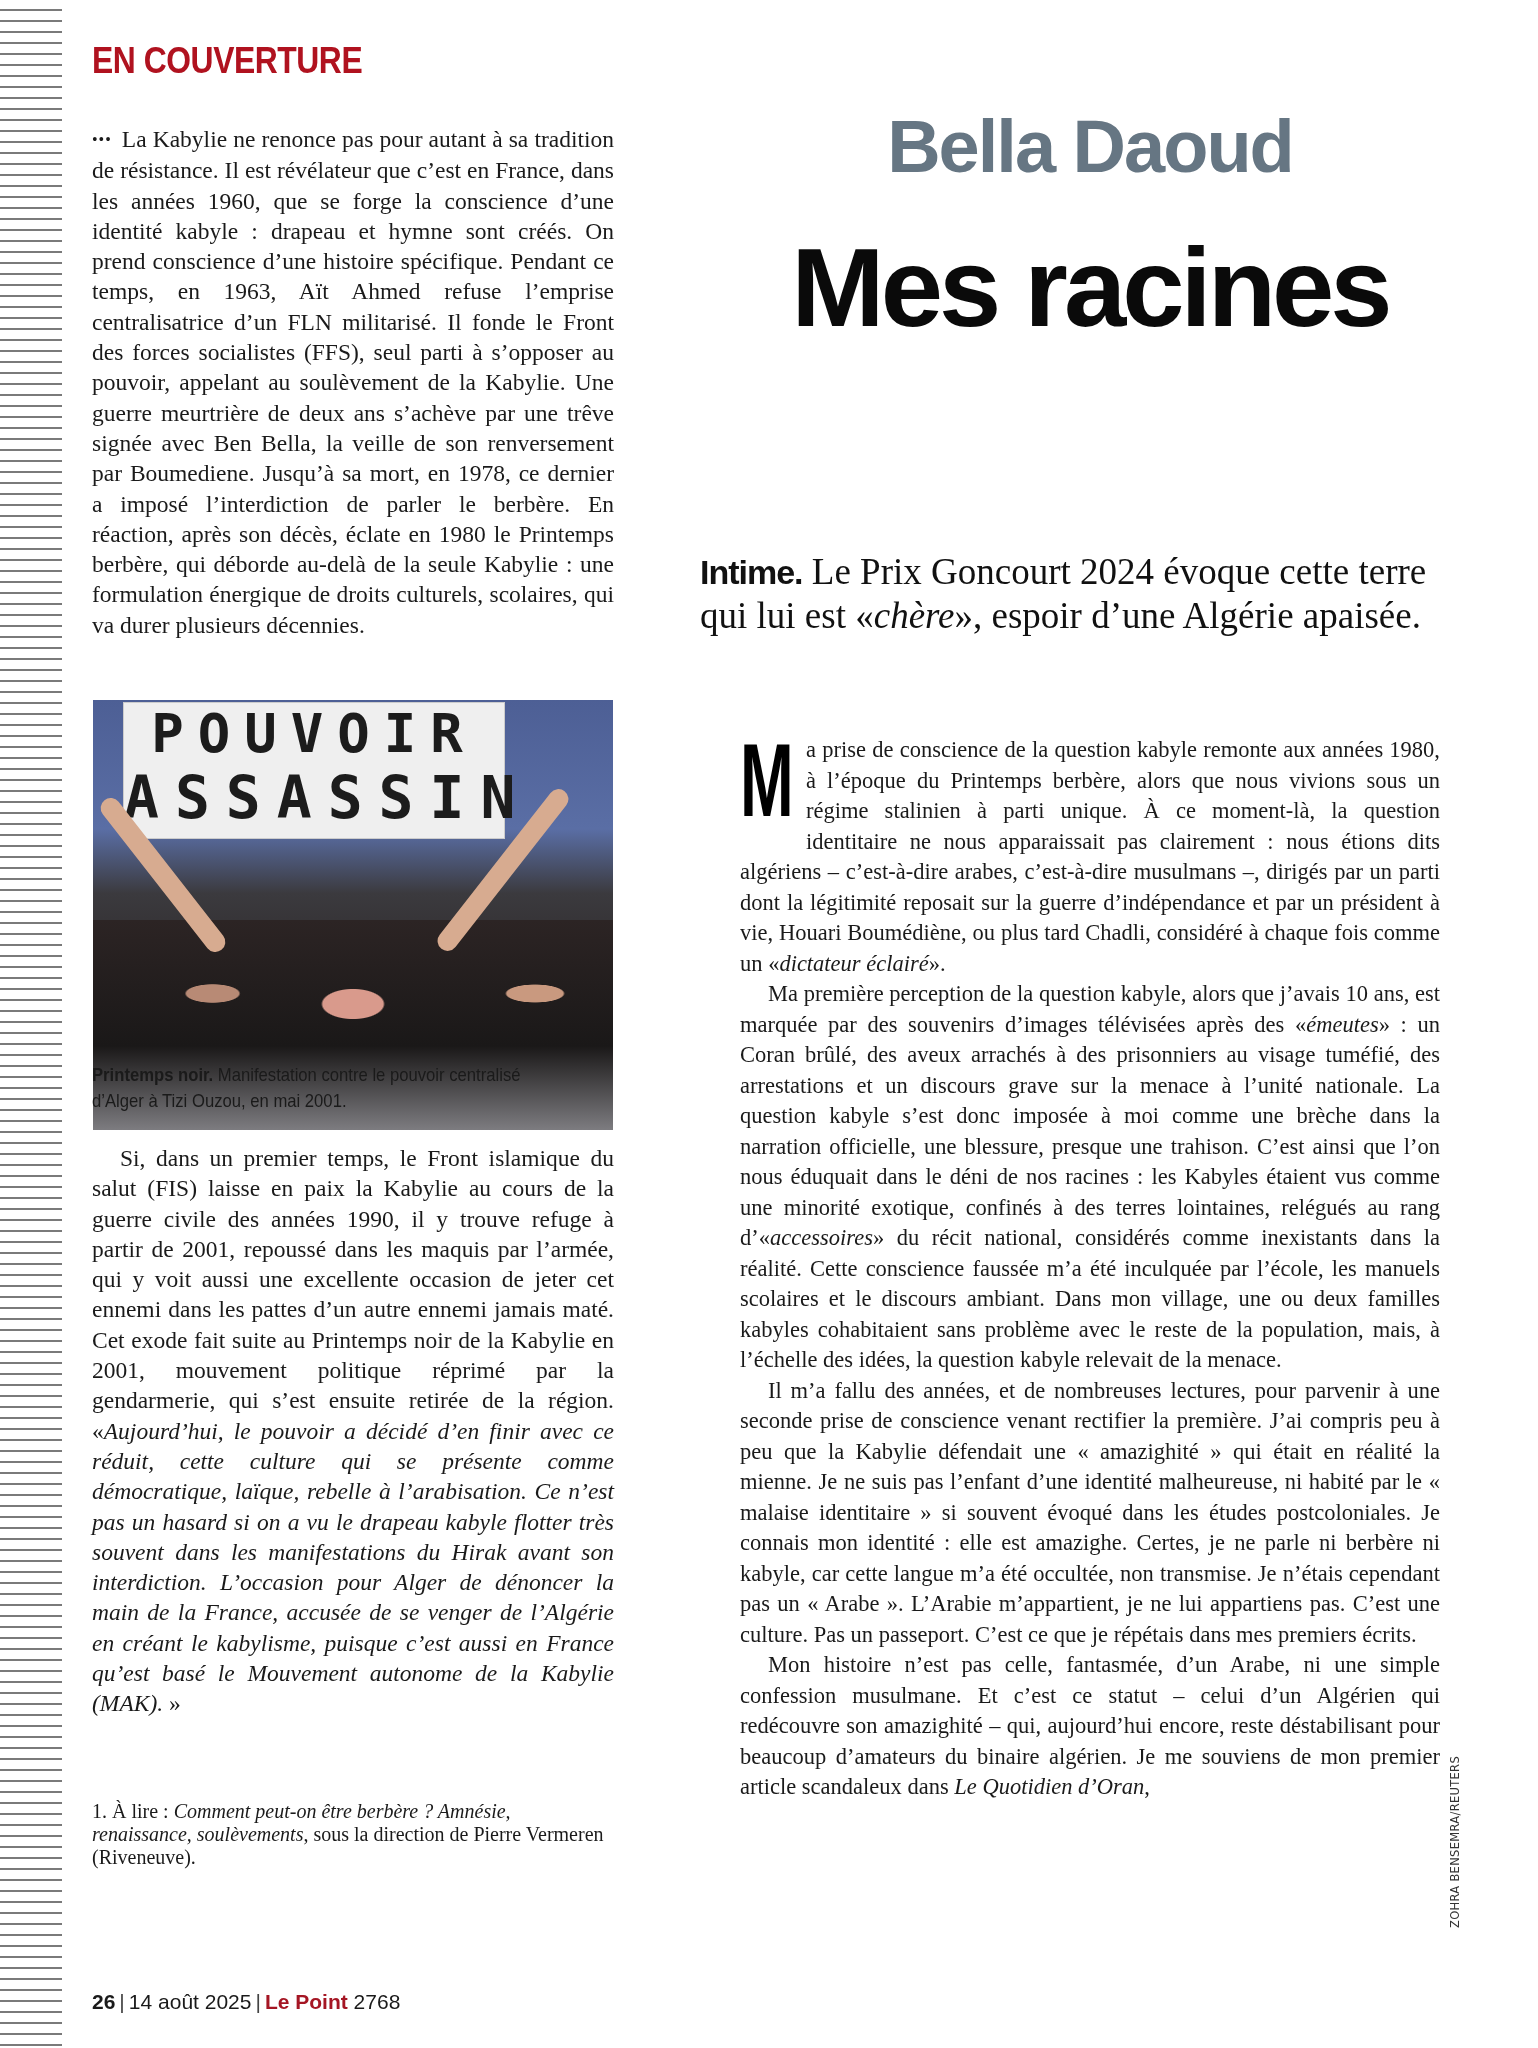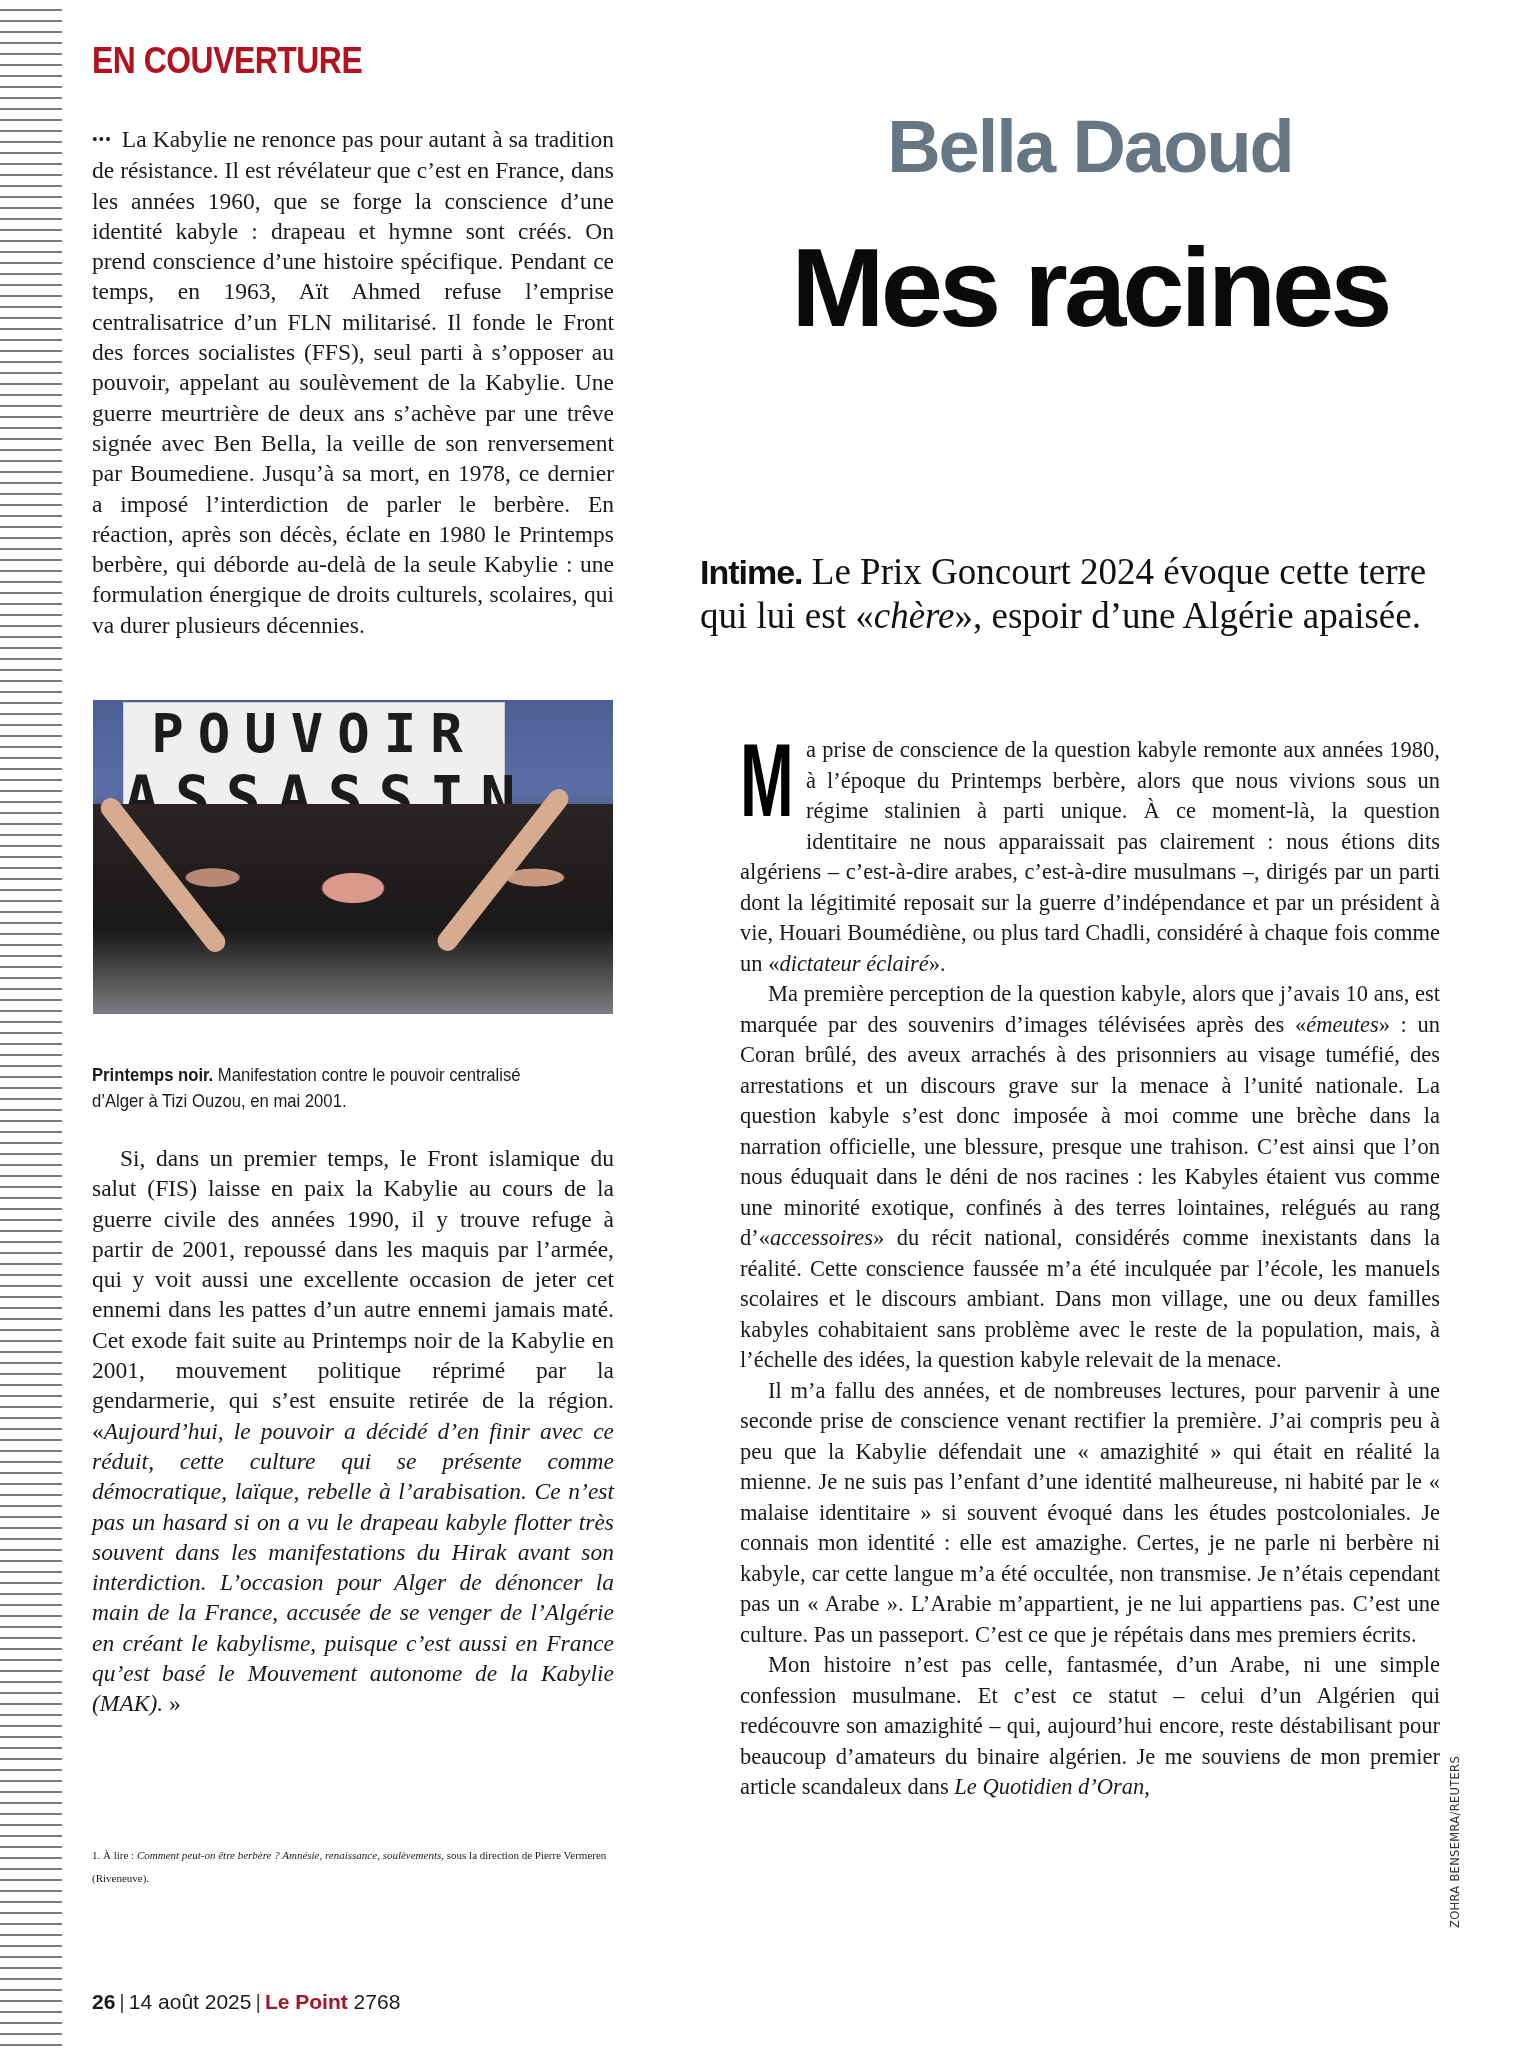--- a/index.html
+++ b/index.html
@@ -15,21 +15,21 @@
   }
   .col-left {
     position: absolute; left: 92px; width: 522px;
     font-family: "Liberation Serif", serif; font-size: 23.5px; line-height: 30.3px;
     text-align: justify; hyphens: auto;
   }
   .col-left p { margin: 0; }
   .dots { font-size: 16px; letter-spacing: 1px; vertical-align: 2px; margin-right: 10px; }
   .indent { text-indent: 28px; }
   .photo {
-    position: absolute; left: 93px; top: 700px; width: 520px; height: 314px; overflow: hidden;
+    position: absolute; left: 93px; top: 700px; width: 520px; height: 430px; overflow: hidden;
     background: linear-gradient(180deg, #4d5f95 0%, #5a6ea5 30%, #3b3a3e 45%, #2a2526 70%, #3c3338 100%);
   }
   .banner {
     position: absolute; left: 30px; top: 2px; width: 380px; height: 135px;
     background: #efefef; border: 1px solid #ccc;
     font-family: "DejaVu Sans Mono", monospace; font-weight: bold; color: #1c1c1c;
     text-align: center;
   }
   .banner .l1 { font-size: 54px; letter-spacing: 14px; line-height: 62px; }
   .banner .l2 { font-size: 58px; letter-spacing: 16px; line-height: 66px; }
@@ -40,22 +40,22 @@
                 linear-gradient(180deg, #2c2424 0%, #1a1818 60%, #7d7c80 100%); }
   .arm-l { position: absolute; left: 60px; top: 80px; width: 20px; height: 190px; background: #d7ab90; transform: rotate(-38deg); border-radius: 10px; }
   .arm-r { position: absolute; left: 400px; top: 70px; width: 20px; height: 200px; background: #d7ab90; transform: rotate(38deg); border-radius: 10px; }
   .caption {
     position: absolute; left: 92px; top: 1062px; width: 530px;
     font-family: "Liberation Sans", sans-serif; font-size: 18.5px; line-height: 26px;
     transform: scaleX(0.9); transform-origin: left top; color: #1a1a1a;
   }
   .caption b { font-weight: bold; }
   .footnote {
-    position: absolute; left: 92px; top: 1844px; width: 520px;
-    font-family: "Liberation Serif", serif; font-size: 11px; line-height: 23px;
+    position: absolute; left: 92px; top: 1800px; width: 520px;
+    font-family: "Liberation Serif", serif; font-size: 20px; line-height: 23px;
   }
   .footnote i { font-style: italic; }
   .folio {
     position: absolute; left: 92px; top: 1990px;
     font-family: "Liberation Sans", sans-serif; font-size: 21px; color: #1a1a1a;
   }
   .folio .num { font-weight: bold; }
   .folio .sep { color: #444; margin: 0 4px; }
   .folio .brand { color: #a51624; font-weight: bold; }
   .author {

